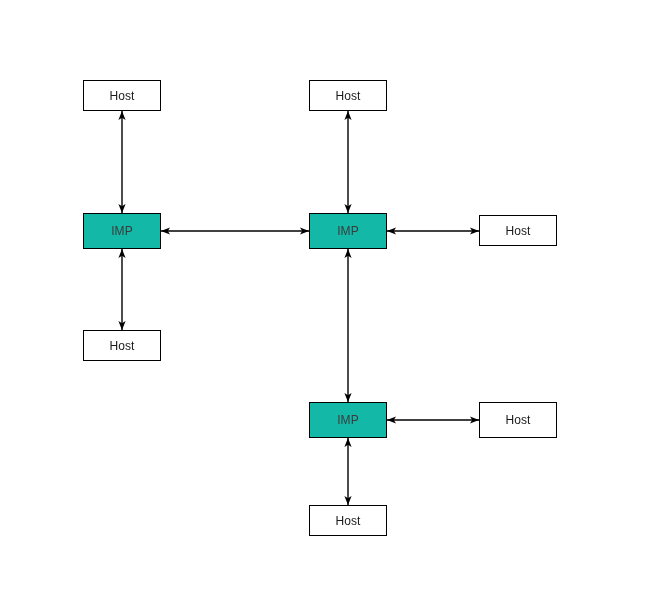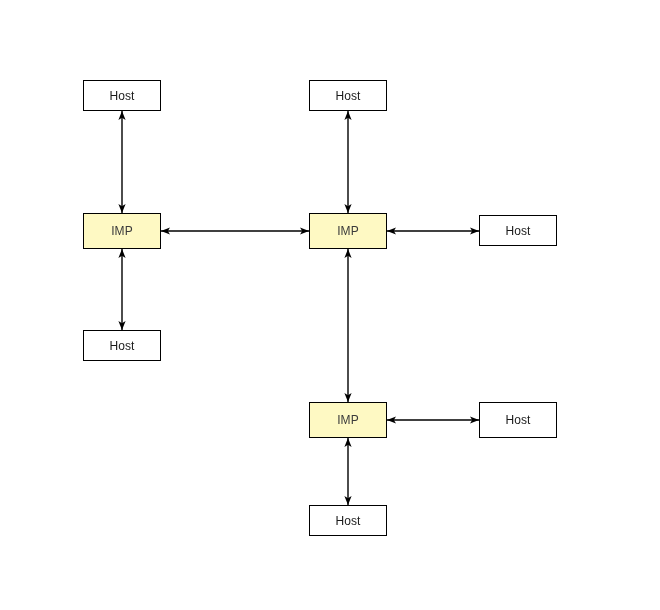--- a/index.html
+++ b/index.html
@@ -42,21 +42,21 @@
     letter-spacing: 0.1px;
     color: #1a1a1a;
     background: #ffffff;
     white-space: nowrap;
   }
   .node.host {
     background: #ffffff;
     color: #1a1a1a;
   }
   .node.imp {
-    background: #fef9c3;
+    background: #14b8a6;
     color: #3b3b3b;
   }
   .node-label {
     display: block;
     pointer-events: none;
   }
 </style>
 </head>
 <body>
 

